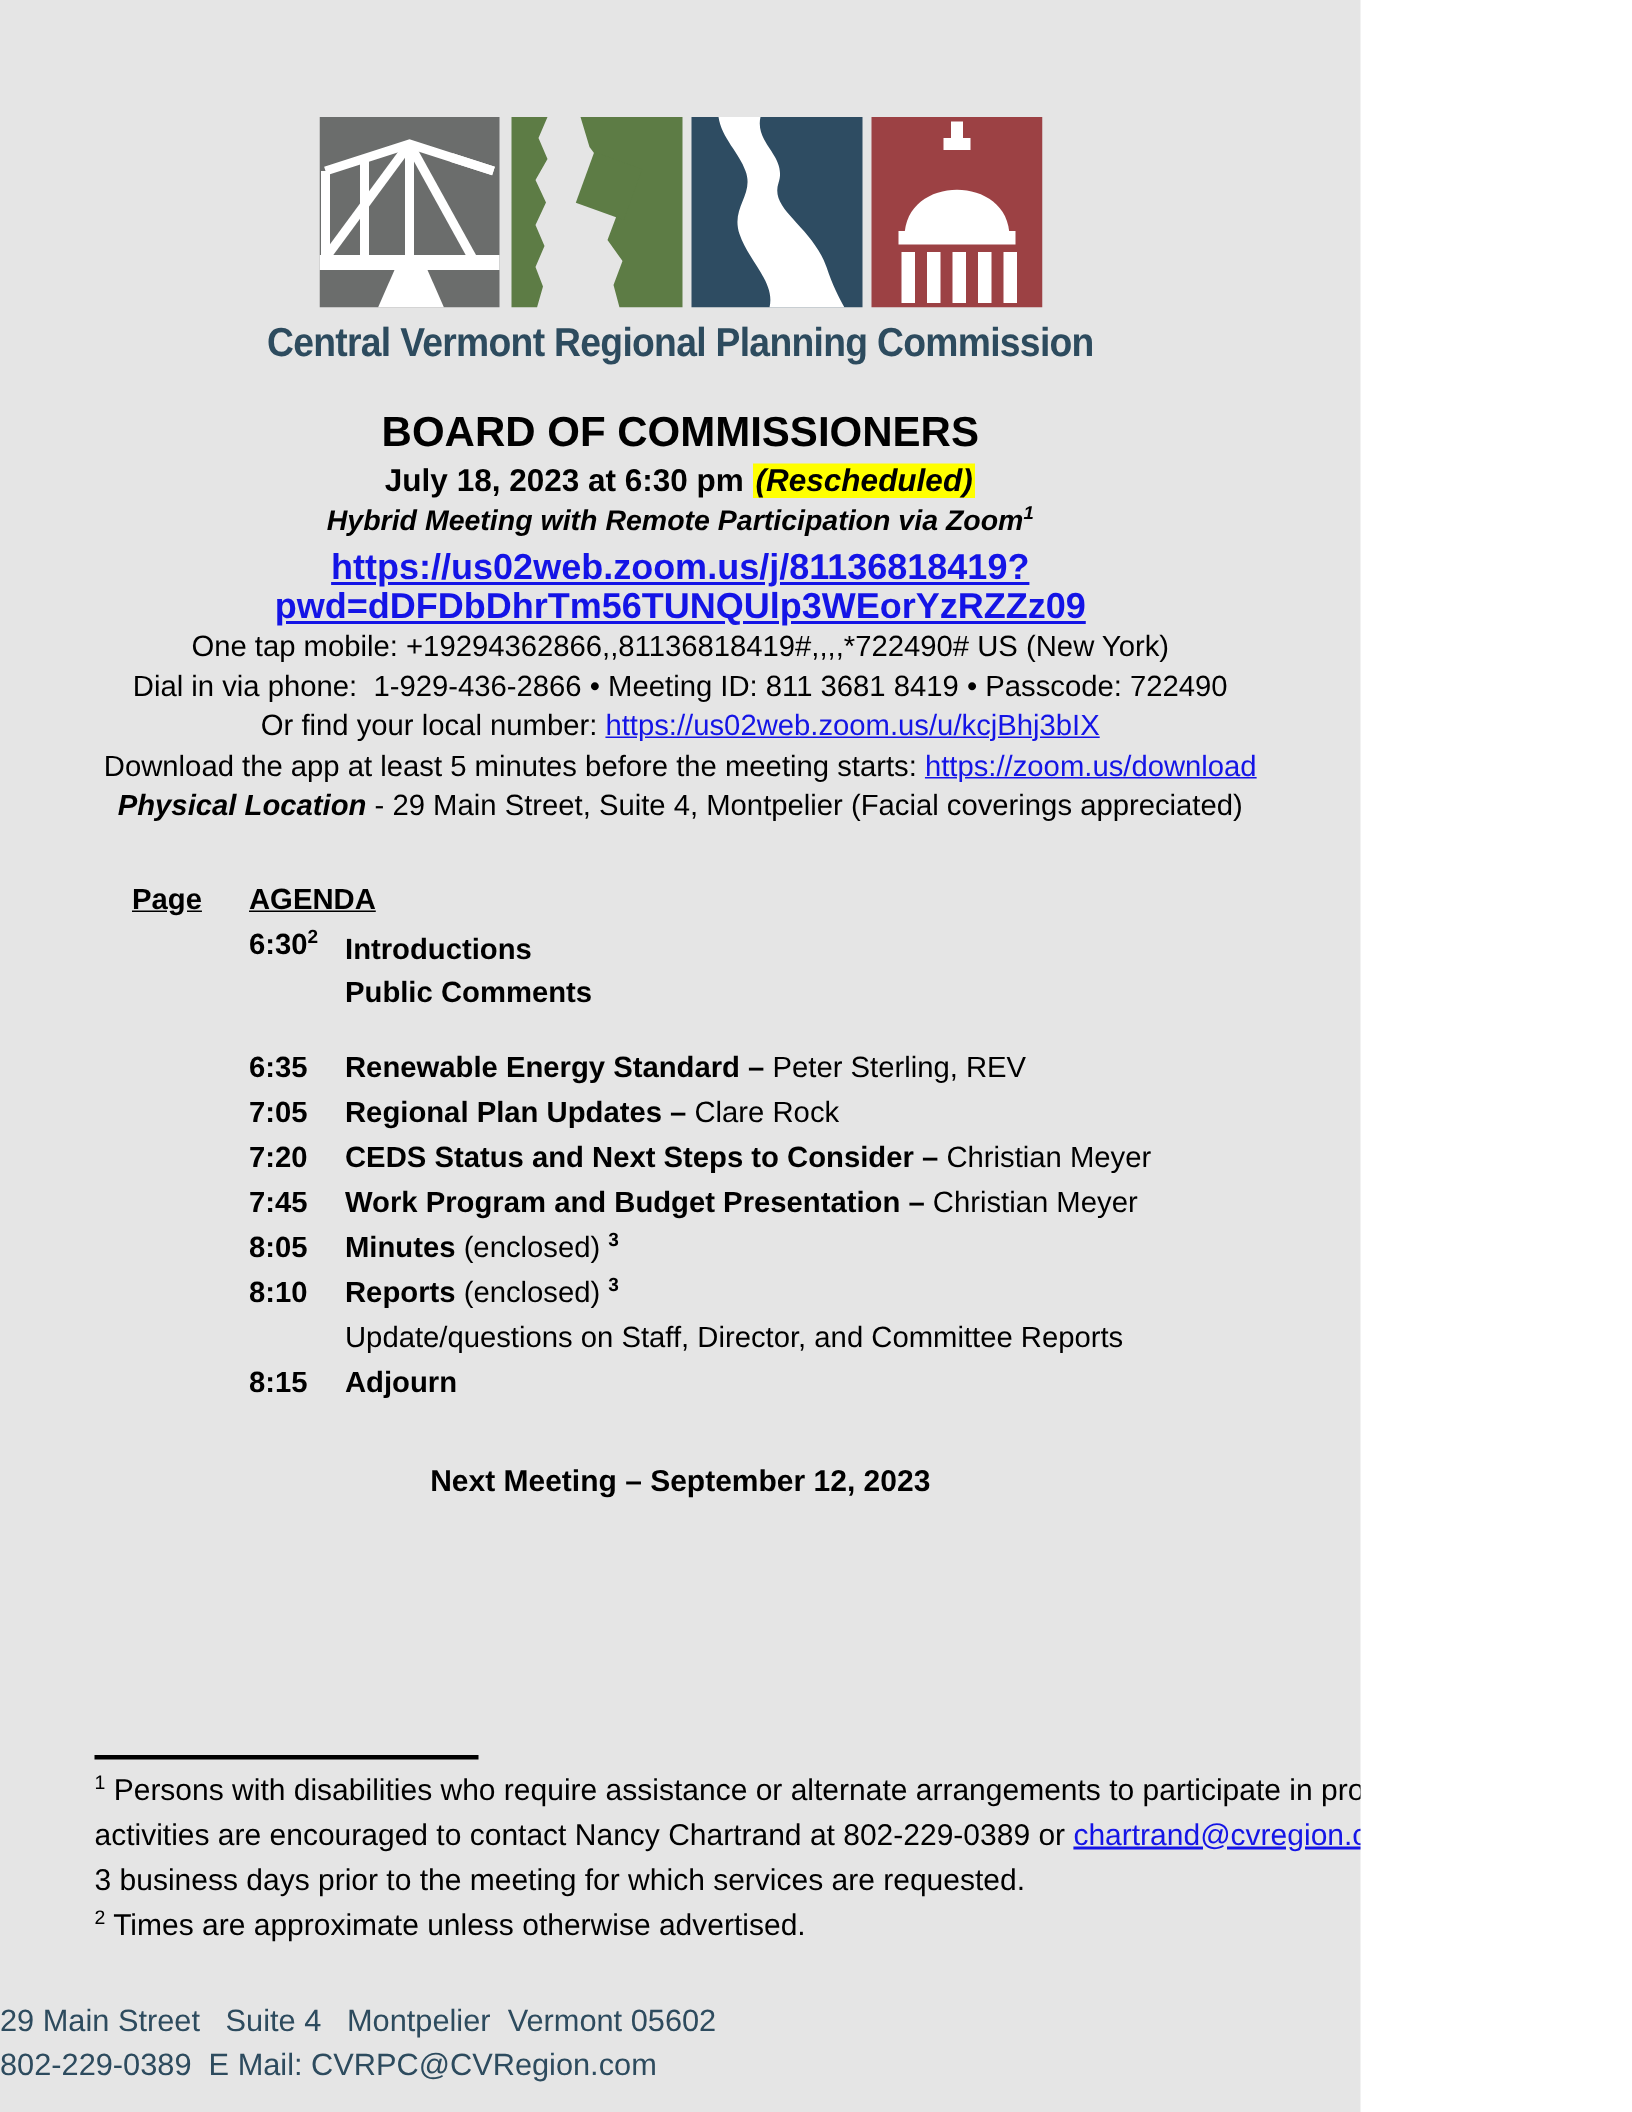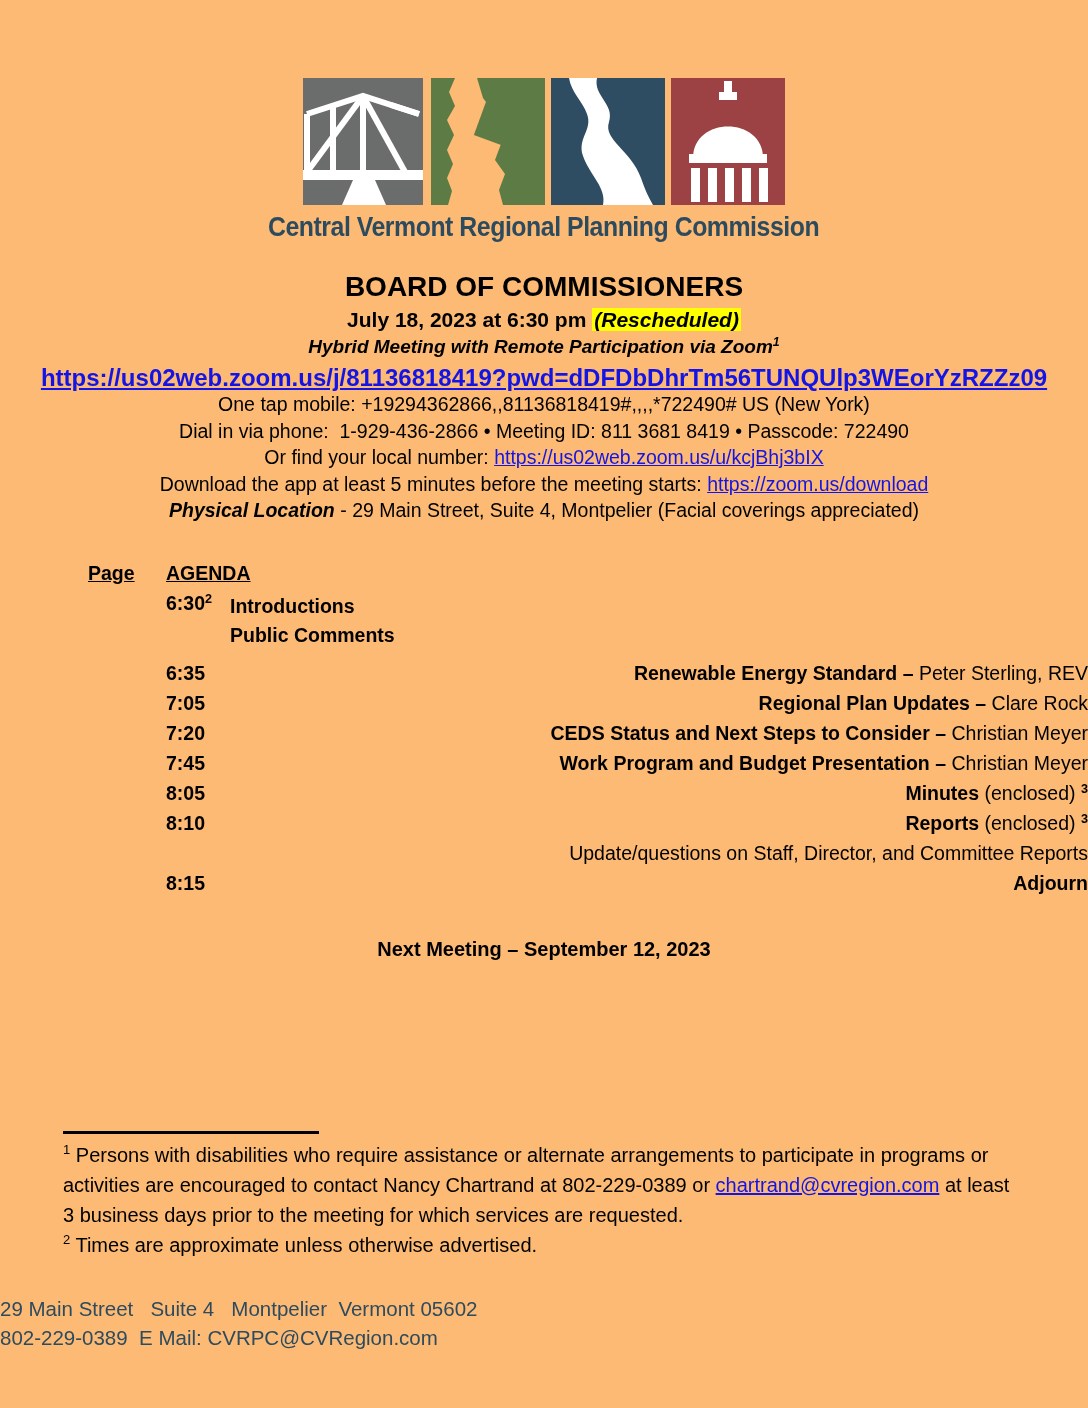--- a/index.html
+++ b/index.html
@@ -1,18 +1,18 @@
 <!DOCTYPE html>
 <html><head>
 <meta charset="utf-8">
 <style>
   * { margin:0; padding:0; box-sizing:border-box; }
   body { background:#fff; }
   .page {
-    width:1088px; height:1408px; background:#fdba74; overflow:hidden;
+    width:907px; height:1408px; background:#e5e5e5; overflow:hidden;
     font-family:"Liberation Sans", sans-serif; color:#000; position:relative;
   }
   
   .logo-block { padding-top:78px; text-align:center; }
   .wordmark {
     margin-top:3px; display:inline-block; font-weight:bold; font-size:27px;
     color:#2d4b5e; letter-spacing:-0.5px; transform:scaleX(0.92); transform-origin:center;
     white-space:nowrap;
   }
   
@@ -29,23 +29,23 @@
   
   .agenda { margin-top:38px; padding-left:63px; font-size:19.5px; }
   .agenda-head { position:relative; height:30px;text-align:center; }
   .ah-page, .ah-agenda { position:absolute; font-weight:bold; text-decoration:underline; }
   .ah-page { left:25px; }
   .ah-agenda { left:103px; }
   .agenda-first { position:relative; }
   .af-time { position:absolute; left:103px; top:0; font-weight:bold; }
   .af-lines { margin-left:167px; font-weight:bold; line-height:29px; }
   .agenda-row { position:relative; height:30px; line-height:30px; }
-  .agenda-row.gap { margin-top:8px; }
+  .agenda-row.gap { margin-top:20px; }
   .ar-time { position:absolute; left:103px; font-weight:bold; }
-  .ar-content { margin-left:167px;text-align:right; }
+  .ar-content { margin-left:167px; }
   .ar-title { font-weight:bold; }
   .ar-sup { font-weight:bold; }
   
   .next-meeting { margin-top:40px; text-align:center; font-size:20px; font-weight:bold; }
   
   .footnote-sep { margin:170px 0 6px 63px; width:256px; border-top:3px solid #000; }
   .footnotes { margin:0 63px; width:952px; font-size:20px; line-height:30px; }
   .footnotes p { margin:0; }
   
   .footer { margin-top:34px; color:#2d4b5e; font-size:20.5px; line-height:29px; }

